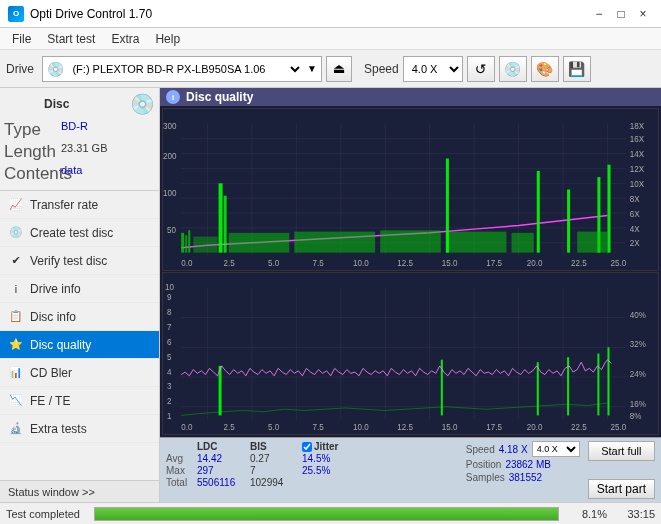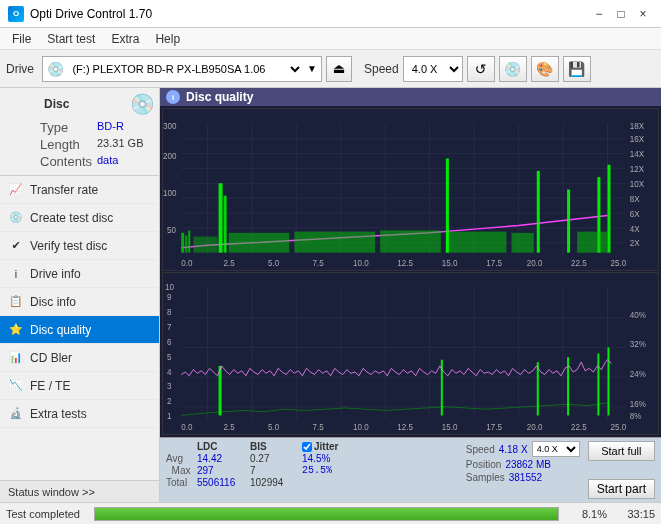--- a/index.html
+++ b/index.html
@@ -28,21 +28,21 @@
 
     
     .main { display: flex; height: calc(524px - 28px - 22px - 38px - 22px); }
 
     
     .sidebar { width: 160px; background: #f0f0f0; border-right: 1px solid #ccc; display: flex; flex-direction: column; flex-shrink: 0; }
     .disc-section { padding: 4px; border-bottom: 1px solid #ccc; }
     .disc-header { display: flex; align-items: center; justify-content: space-between; margin-bottom: 4px; }
     .disc-title { font-size: 12px; font-weight: bold; color: #333; padding-left: 40px; }
     .disc-info-row { display: flex; gap: 2px; margin-bottom: 2px; }
-    .disc-info-label { color: #555; font-size: 13px; width: 55px; flex-shrink: 0; margin-left: 36px; }
+    .disc-info-label { color: #555; font-size: 17px; width: 55px; flex-shrink: 0; }
     .disc-info-value { color: #0000cc; font-size: 11px; }
     .disc-info-value.black { color: #333; }
     .label-row { display: flex; align-items: center; gap: 2px; margin-top: 2px; }
     .label-input { height: 18px; border: 1px solid #aaa; background: white; width: 95px; font-size: 10px; padding: 0 2px; }
 
     .nav-items { flex: 1; overflow: hidden; }
     .nav-item { height: 28px; display: flex; align-items: center; padding: 0 8px; gap: 6px; cursor: pointer; font-size: 12px; color: #333; border-bottom: 1px solid #e8e8e8; }
     .nav-item.active { background: #0078d7; color: white; }
     .nav-item-icon { width: 16px; height: 16px; display: flex; align-items: center; justify-content: center; font-size: 11px; flex-shrink: 0; }
 
@@ -379,25 +379,25 @@
             <input type="checkbox" checked="" style="width: 10px; height: 10px;">
             <span style="color:#333; font-weight:bold;">Jitter</span>
           </div>
 
           <span style="color:#555;">Avg</span>
           <span style="color:#0000cc;">14.42</span>
           <span style="color:#333;">0.27</span>
           <span></span>
           <span style="color:#0000cc;">14.5%</span>
 
-          <span style="color:#555;text-align:center;">Max</span>
+          <span style="color:#555;">Max</span>
           <span style="color:#0000cc;">297</span>
           <span style="color:#333;">7</span>
           <span></span>
-          <span style="color:#0000cc;font-family:Liberation Mono, monospace;">25.5%</span>
+          <span style="color:#0000cc;">25.5%</span>
 
           <span style="color:#555;">Total</span>
           <span style="color:#0000cc;">5506116</span>
           <span style="color:#333;">102994</span>
           <span></span>
           <span></span>
         </div>
       </div>
 
       <div style="display:flex; gap:8px; align-items:flex-start; flex-shrink:0;">

